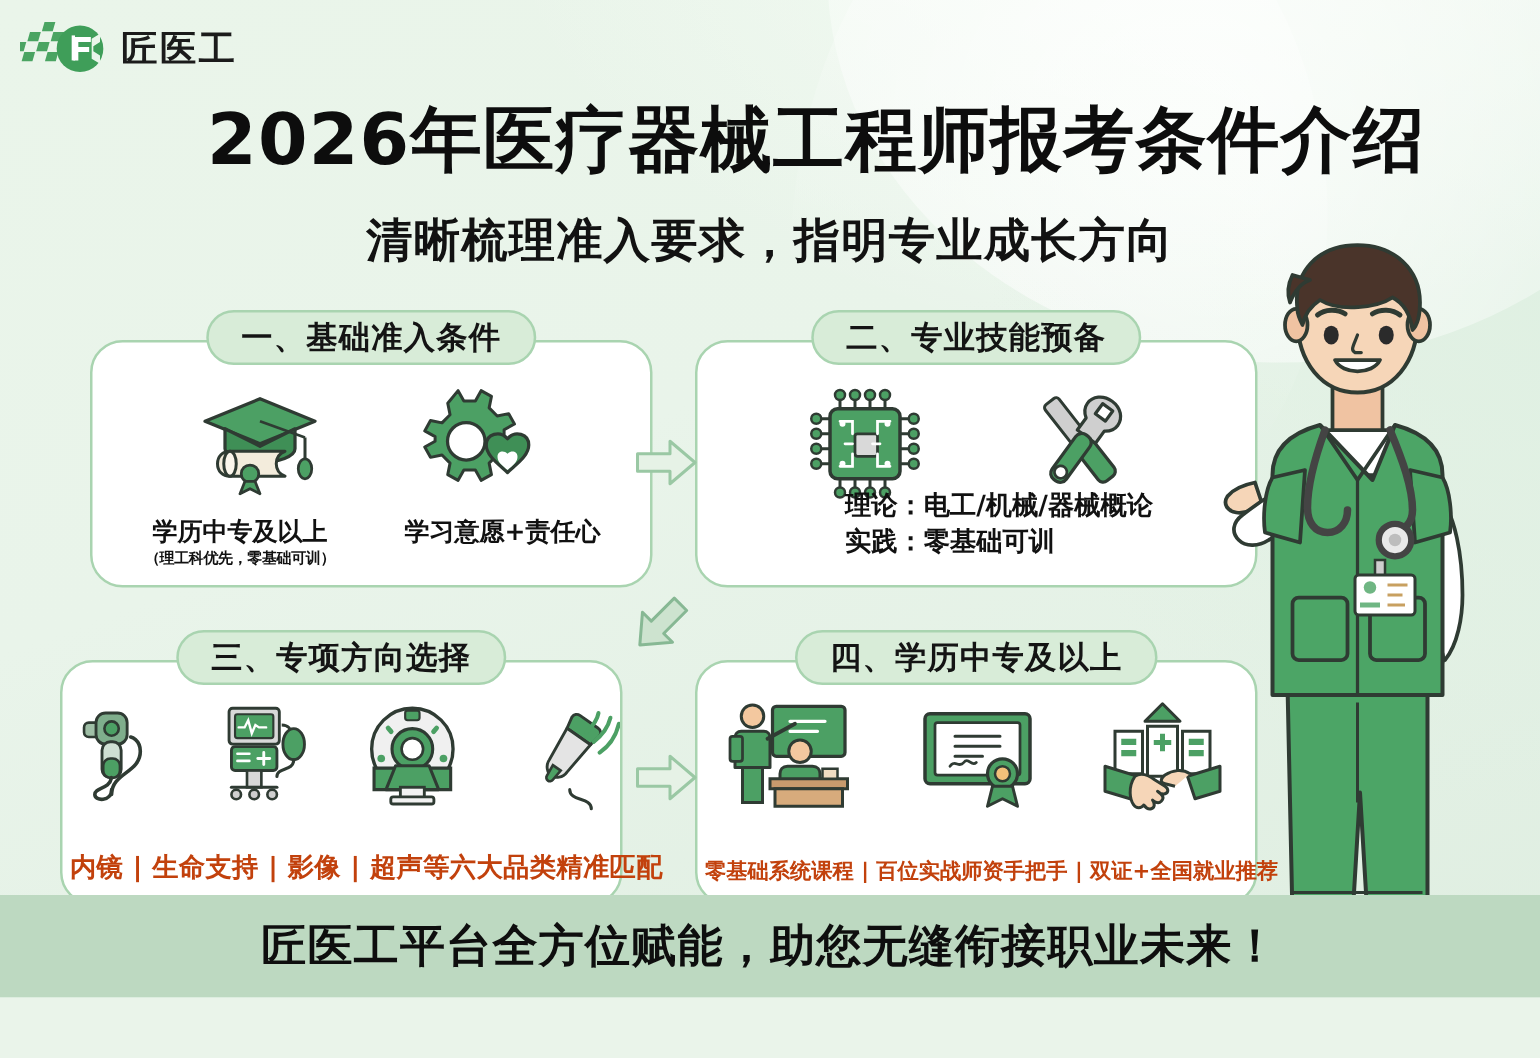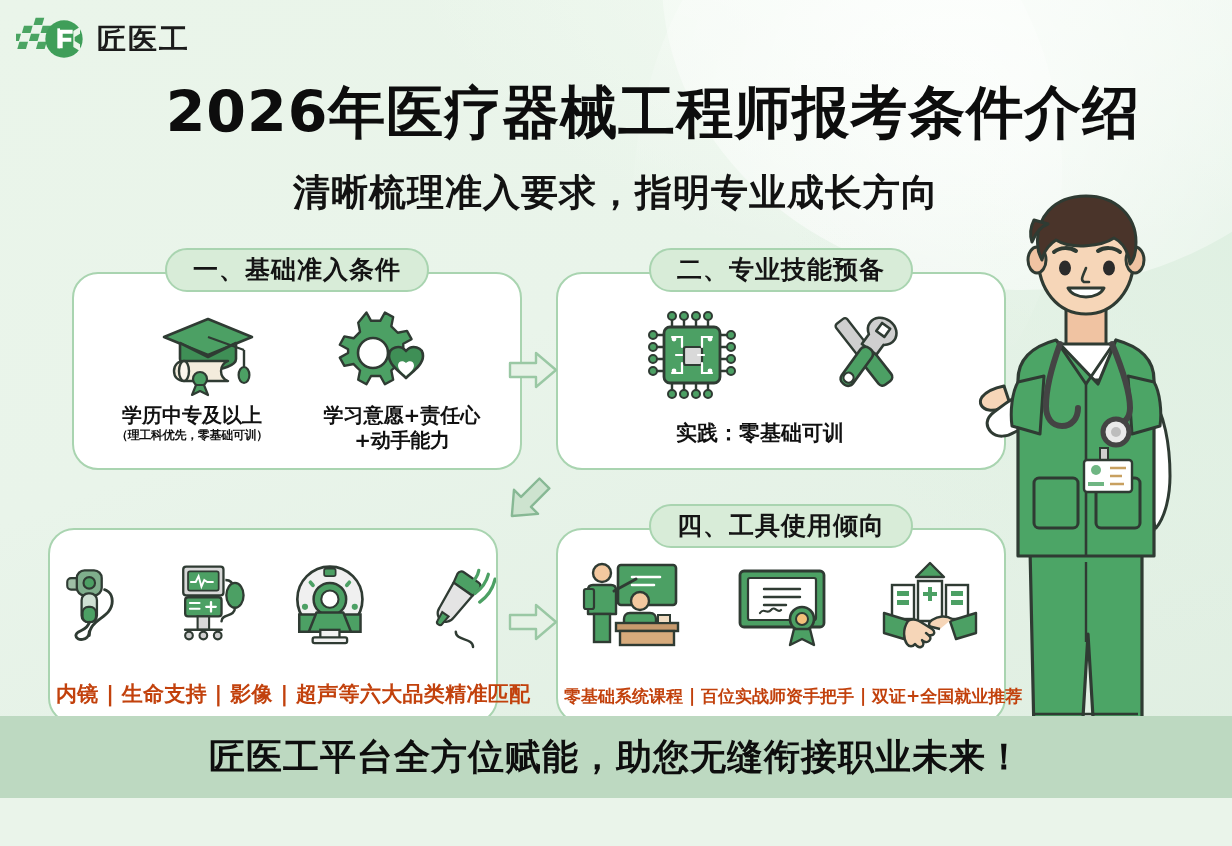--- a/index.html
+++ b/index.html
@@ -179,21 +179,20 @@
         <path d="M72 54c-3-3-8-2-8 2.5 0 4.5 5 7.5 8 10.5 3-3 8-6 8-10.5 0-4.5-5-5.5-8-2.5z" fill="#ffffff"></path>
       </svg>
     </div>
     <div class="two-col">
       <div class="col">
         <span>学历中专及以上</span>
         <span class="sub">（理工科优先，零基础可训）</span>
       </div>
       <div class="col">
         <span>学习意愿+责任心</span>
-        <span class="sub" style="font-size:20px">+动手能力</span>
       </div>
     </div>
   </div>
 
   <div class="card" id="card2">
     <div class="badge">二、专业技能预备</div>
     <div class="icon-row r2" style="justify-content:flex-start;padding-left:88px">
       <svg width="94" height="92" viewBox="0 0 94 92">
         <g stroke="#2f3b33" stroke-width="2.4" fill="none" stroke-linecap="round">
           <path d="M26 18V8M38 18V8M50 18V8M62 18V8M26 74v10M38 74v10M50 74v10M62 74v10M18 26H8M18 38H8M18 50H8M18 62H8M74 26h10M74 38h10M74 50h10M74 62h10"></path>
@@ -235,25 +234,27 @@
           <rect x="44" y="48" width="16" height="34" rx="5" fill="#4ca064" stroke="#2f3b33" stroke-width="2.6"></rect>
         </g>
         <g transform="rotate(36 51 46)">
           <path d="M51 4c-9 0-15 6-15 13 0 5 3 8 6 10v12h18V27c3-2 6-5 6-10 0-7-6-13-15-13zm-5 6h10v10H46z" fill="#cfcfcf" stroke="#2f3b33" stroke-width="2.6" stroke-linejoin="round"></path>
           <rect x="44" y="38" width="14" height="44" rx="6" fill="#4ca064" stroke="#2f3b33" stroke-width="2.6"></rect>
           <circle cx="51" cy="74" r="5" fill="#ffffff" stroke="#2f3b33" stroke-width="2.2"></circle>
         </g>
       </svg>
     </div>
     <div class="lines" style="text-align:left;padding-left:118px">
+      <span class="ln">理论：电工/机械/器械概论</span>
       <span class="ln">实践：零基础可训</span>
     </div>
   </div>
 
   <div class="card" id="card3">
+    <div class="badge">三、专项方向选择</div>
     <div class="icon-row r3" style="top:26px;height:94px">
       <svg width="92" height="92" viewBox="0 0 92 92">
         <path d="M30 20h-8a4 4 0 0 0-4 4v4a4 4 0 0 0 4 4h8z" fill="#9fbfa6" stroke="#2f3b33" stroke-width="2.2"></path>
         <rect x="28" y="12" width="26" height="26" rx="8" fill="#7fae8c" stroke="#2f3b33" stroke-width="2.4"></rect>
         <circle cx="41" cy="25" r="6" fill="#4ca064" stroke="#2f3b33" stroke-width="2.2"></circle>
         <rect x="33" y="36" width="16" height="30" rx="7" fill="#cfe0d3" stroke="#2f3b33" stroke-width="2.4"></rect>
         <rect x="34" y="50" width="14" height="16" rx="6" fill="#4ca064" stroke="#2f3b33" stroke-width="2.2"></rect>
         <path d="M41 66c-2 10-14 8-14 14s14 6 14-4" fill="none" stroke="#2f3b33" stroke-width="3" stroke-linecap="round"></path>
         <path d="M41 76c0-18 24-18 24-36 0-10-8-12-8-12" fill="none" stroke="#2f3b33" stroke-width="3" stroke-linecap="round" transform="translate(0,4)"></path>
       </svg>
@@ -300,21 +301,21 @@
           <path d="M66 28c6-6 9-10 10-16"></path>
           <path d="M72 36c8-6 12-12 14-20"></path>
           <path d="M77 45c10-7 14-15 16-24"></path>
         </g>
       </svg>
     </div>
     <div class="strip">内镜 | 生命支持 | 影像 | 超声等六大品类精准匹配</div>
   </div>
 
   <div class="card" id="card4">
-    <div class="badge">四、工具使用倾向</div>
+    <div class="badge">四、学历中专及以上</div>
     <div class="icon-row r4" style="top:26px;height:94px">
       <svg width="106" height="92" viewBox="0 0 106 92">
         <rect x="38" y="8" width="58" height="40" rx="3" fill="#4ca064" stroke="#2f3b33" stroke-width="2.6"></rect>
         <path d="M52 20h28M52 28h22" stroke="#ffffff" stroke-width="2.6" stroke-linecap="round"></path>
         <circle cx="22" cy="16" r="9" fill="#f3c89f" stroke="#2f3b33" stroke-width="2.4"></circle>
         <path d="M13 28h18c3 0 5 2 5 5v24H8V33c0-3 2-5 5-5z" fill="#4ca064" stroke="#2f3b33" stroke-width="2.4" stroke-linejoin="round"></path>
         <rect x="14" y="57" width="16" height="28" fill="#4ca064" stroke="#2f3b33" stroke-width="2.4"></rect>
         <path d="M34 34l22-12" stroke="#2f3b33" stroke-width="3" stroke-linecap="round"></path>
         <rect x="4" y="32" width="10" height="20" rx="2" fill="#4ca064" stroke="#2f3b33" stroke-width="2.2"></rect>
         <circle cx="60" cy="44" r="9" fill="#f3c89f" stroke="#2f3b33" stroke-width="2.4"></circle>

